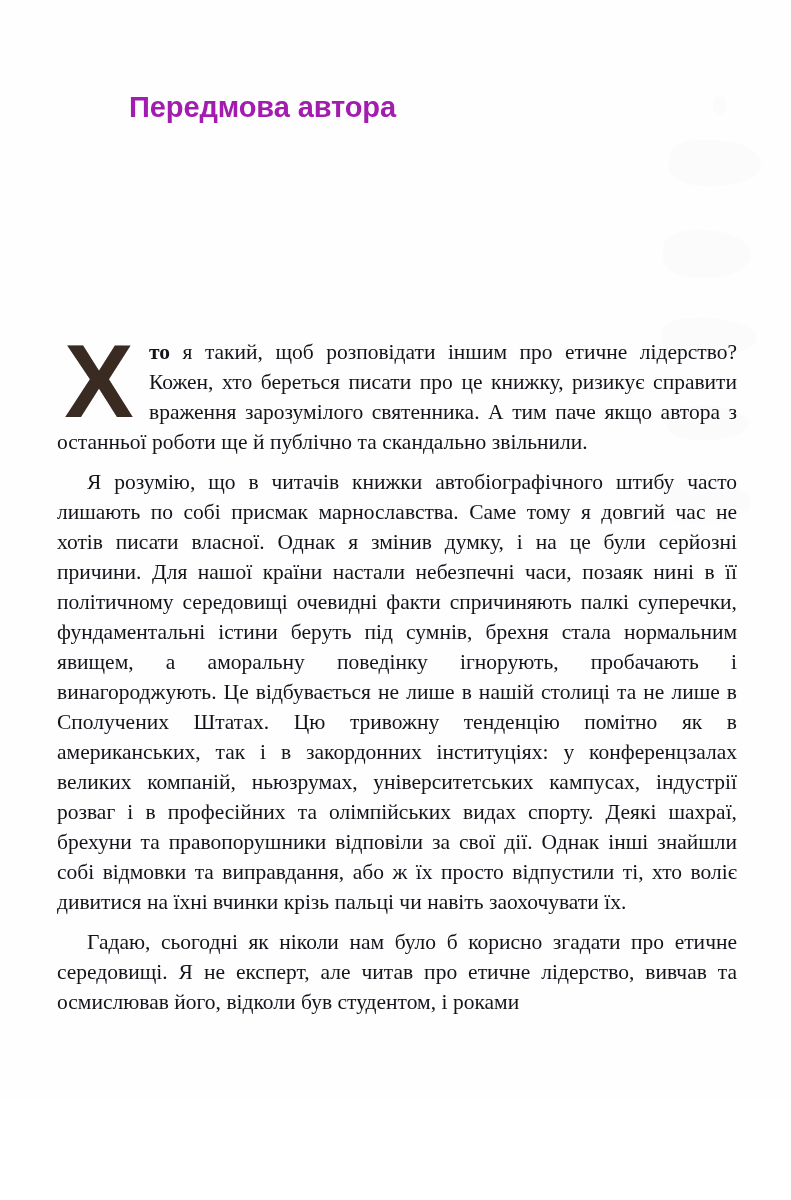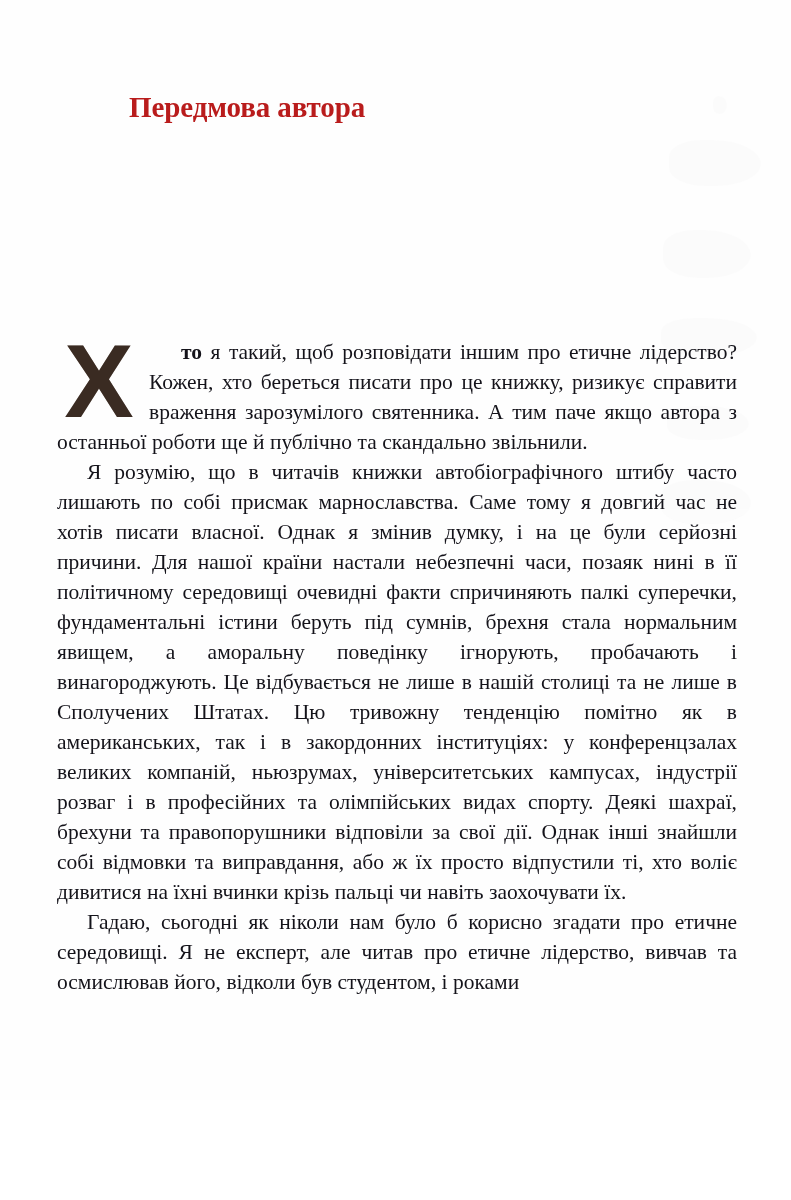--- a/index.html
+++ b/index.html
@@ -42,26 +42,26 @@
   .n3 { top: 318px; left: 0;    width: 96px; height: 38px; }
   .n4 { top: 406px; left: 6px;  width: 82px; height: 34px; }
   .n5 { top: 480px; left: 0;    width: 90px; height: 44px; }
   .n6 { top: 96px;  left: 52px; width: 14px; height: 18px; background:#f4f4f6; }
 
   
   .chapter-title {
     position: absolute;
     left: 129px;
     top: 70px;
-    font-family: Liberation Serif, serif;
+    font-family: Liberation Sans, sans-serif;
     font-weight: 700;
     font-size: 29px;
     line-height: 36px;
     letter-spacing: -0.1px;
-    color: #b91c1c;
+    color: #a21caf;
     white-space: nowrap;
   }
 
   
   .body-column {
     position: absolute;
     left: 57px;
     top: 337px;
     width: 680px;
   }
@@ -71,21 +71,21 @@
     font-family: "Liberation Serif", serif;
     font-size: 21.5px;
     line-height: 30px;
     color: #14131a;
     text-align: justify;
     text-justify: inter-word;
     hyphens: manual;
     word-spacing: 0.1px;
   }
   .para + .para { margin-top: 0; }
-  .para.indent { text-indent: 30px; }
+  .para.indent { text-indent: 30px; margin-top: 10px; }
 
   
   .para.lead {
     text-align: justify;
     min-height: 92px;
   }
 
   .dropcap {
     float: left;
     width: 84px;
@@ -98,21 +98,21 @@
     text-align: center;
     color: #3a2b22;
     background:
       radial-gradient(circle at 30% 25%, rgba(90,70,55,.55) 0 22%, rgba(0,0,0,0) 60%),
       radial-gradient(circle at 72% 70%, rgba(70,50,40,.45) 0 18%, rgba(0,0,0,0) 55%);
     background-clip: text;
     -webkit-background-clip: text;
     user-select: none;
   }
 
-  .bold-run { font-weight: 700; margin-left: 32px; }
+  .bold-run { font-weight: 700; }
 
   
   .clip-bottom {
     position: absolute;
     left: 0; right: 0;
     top: 1100px; bottom: 0;
     background: #ffffff;
   }
 </style>
 </head>

